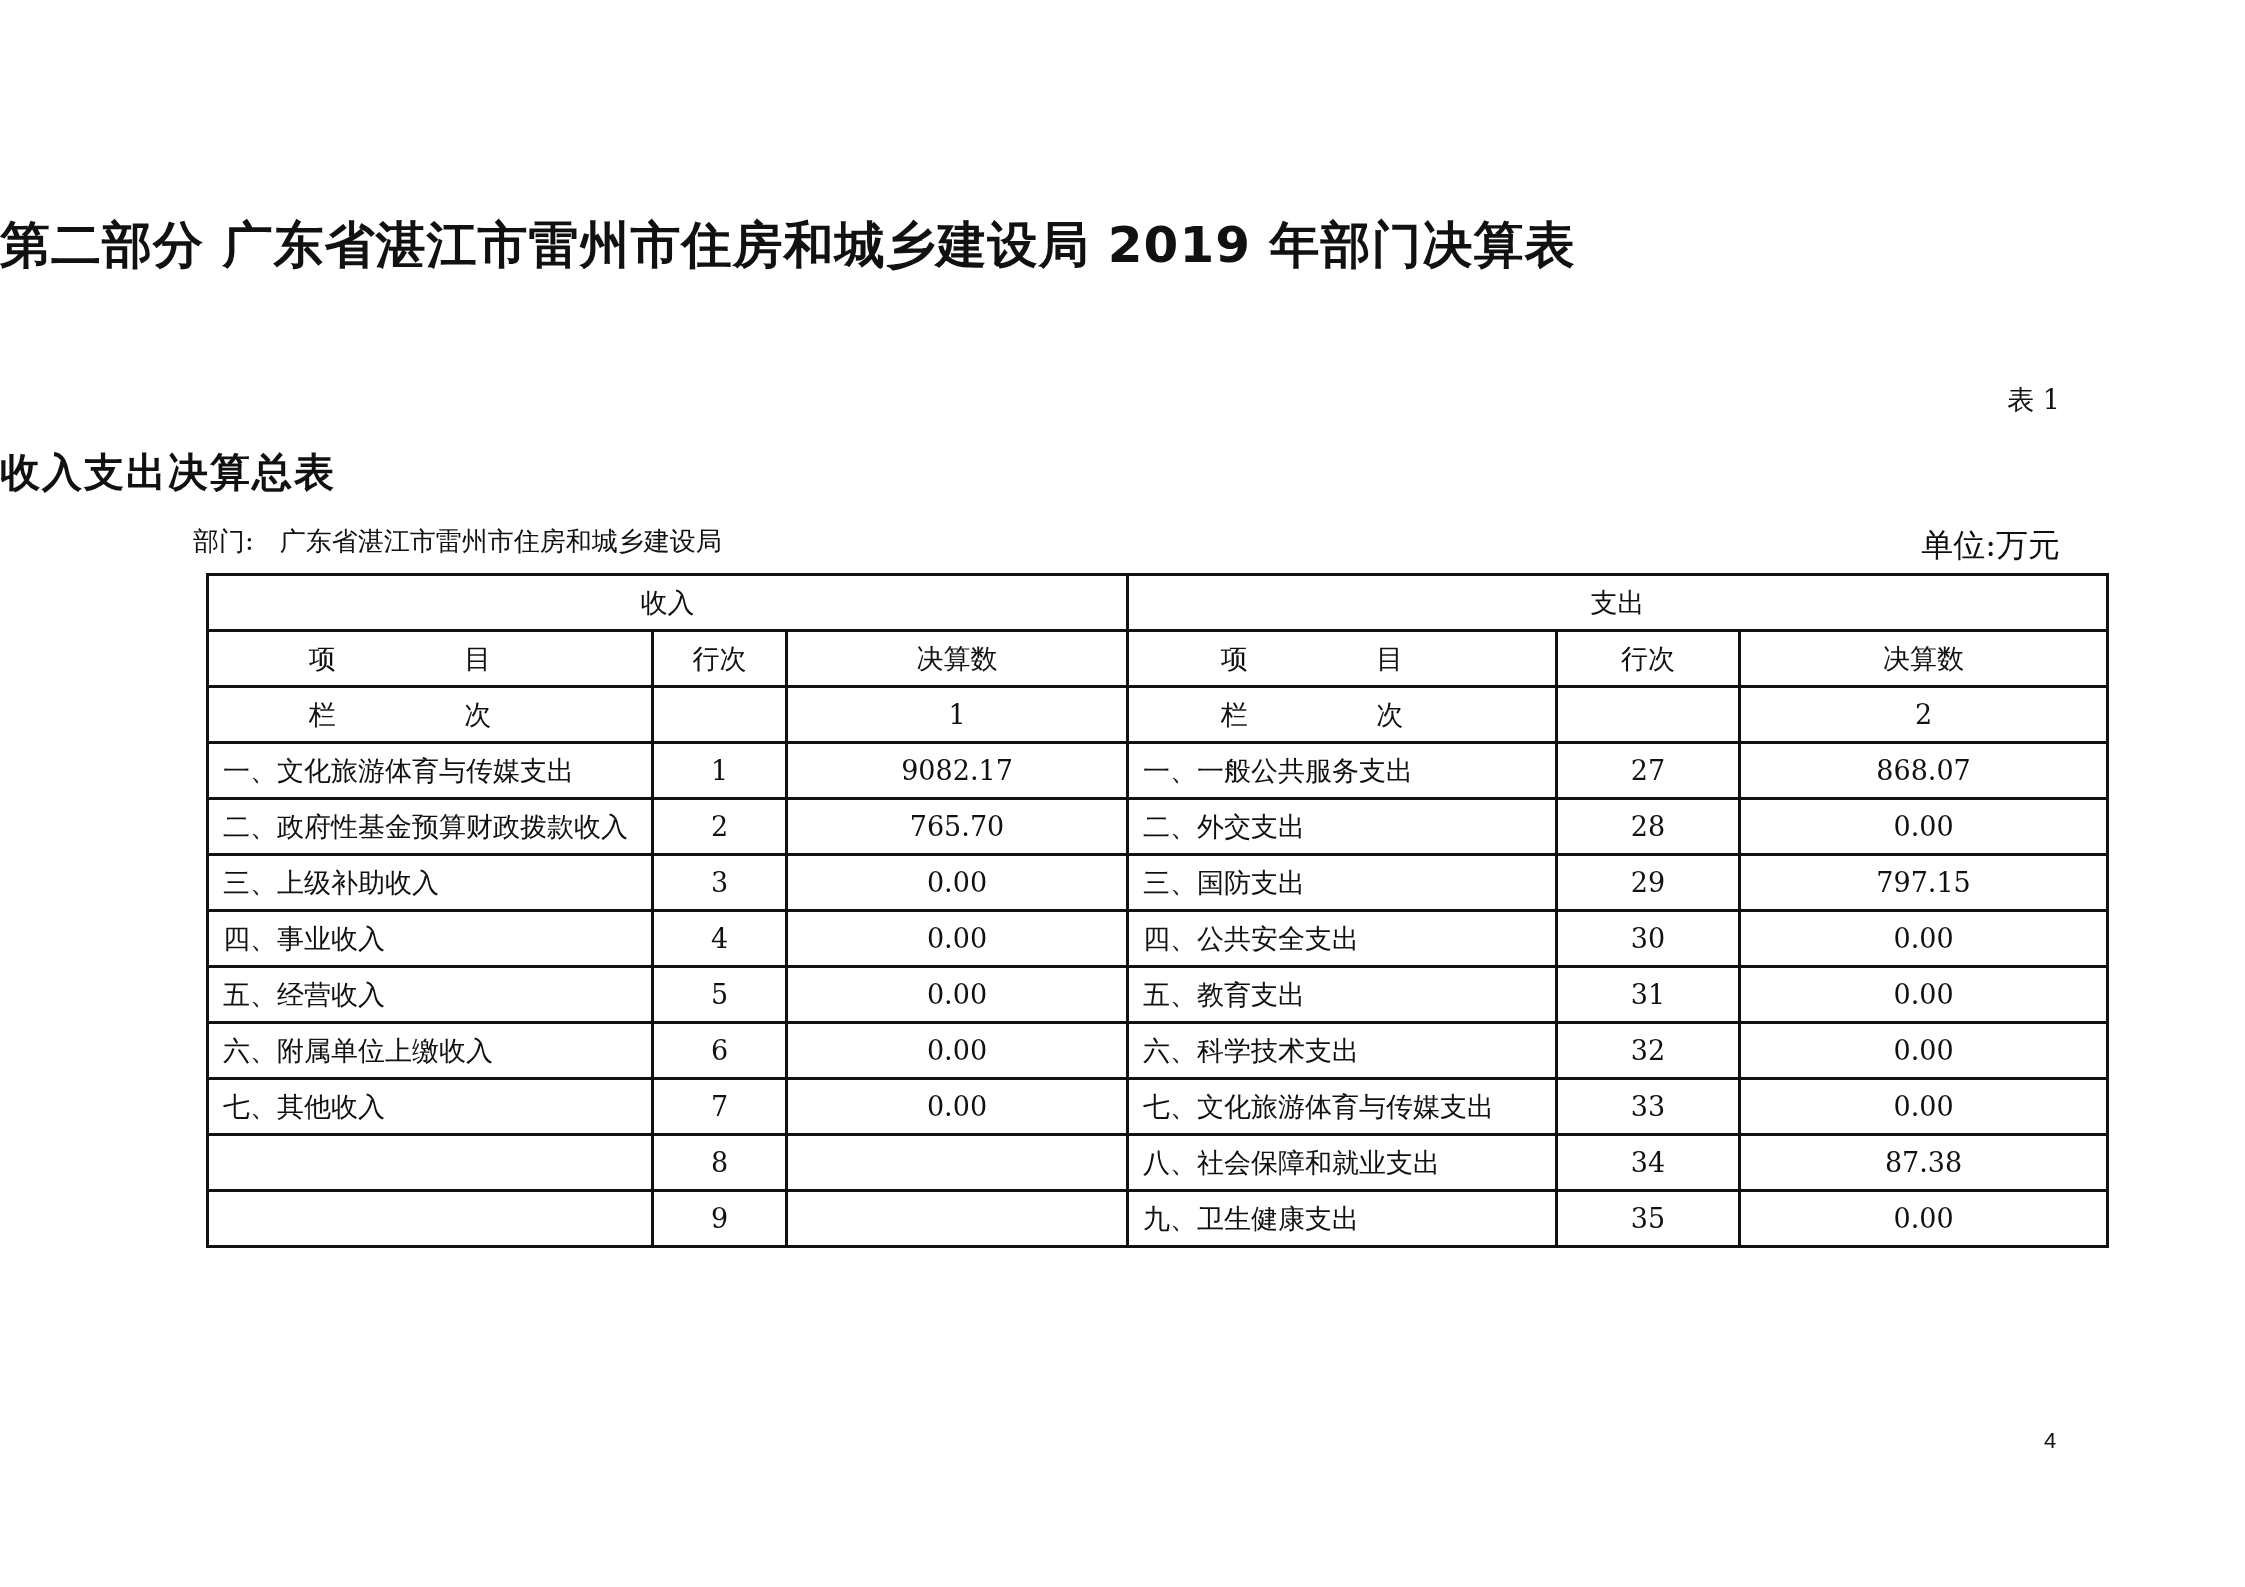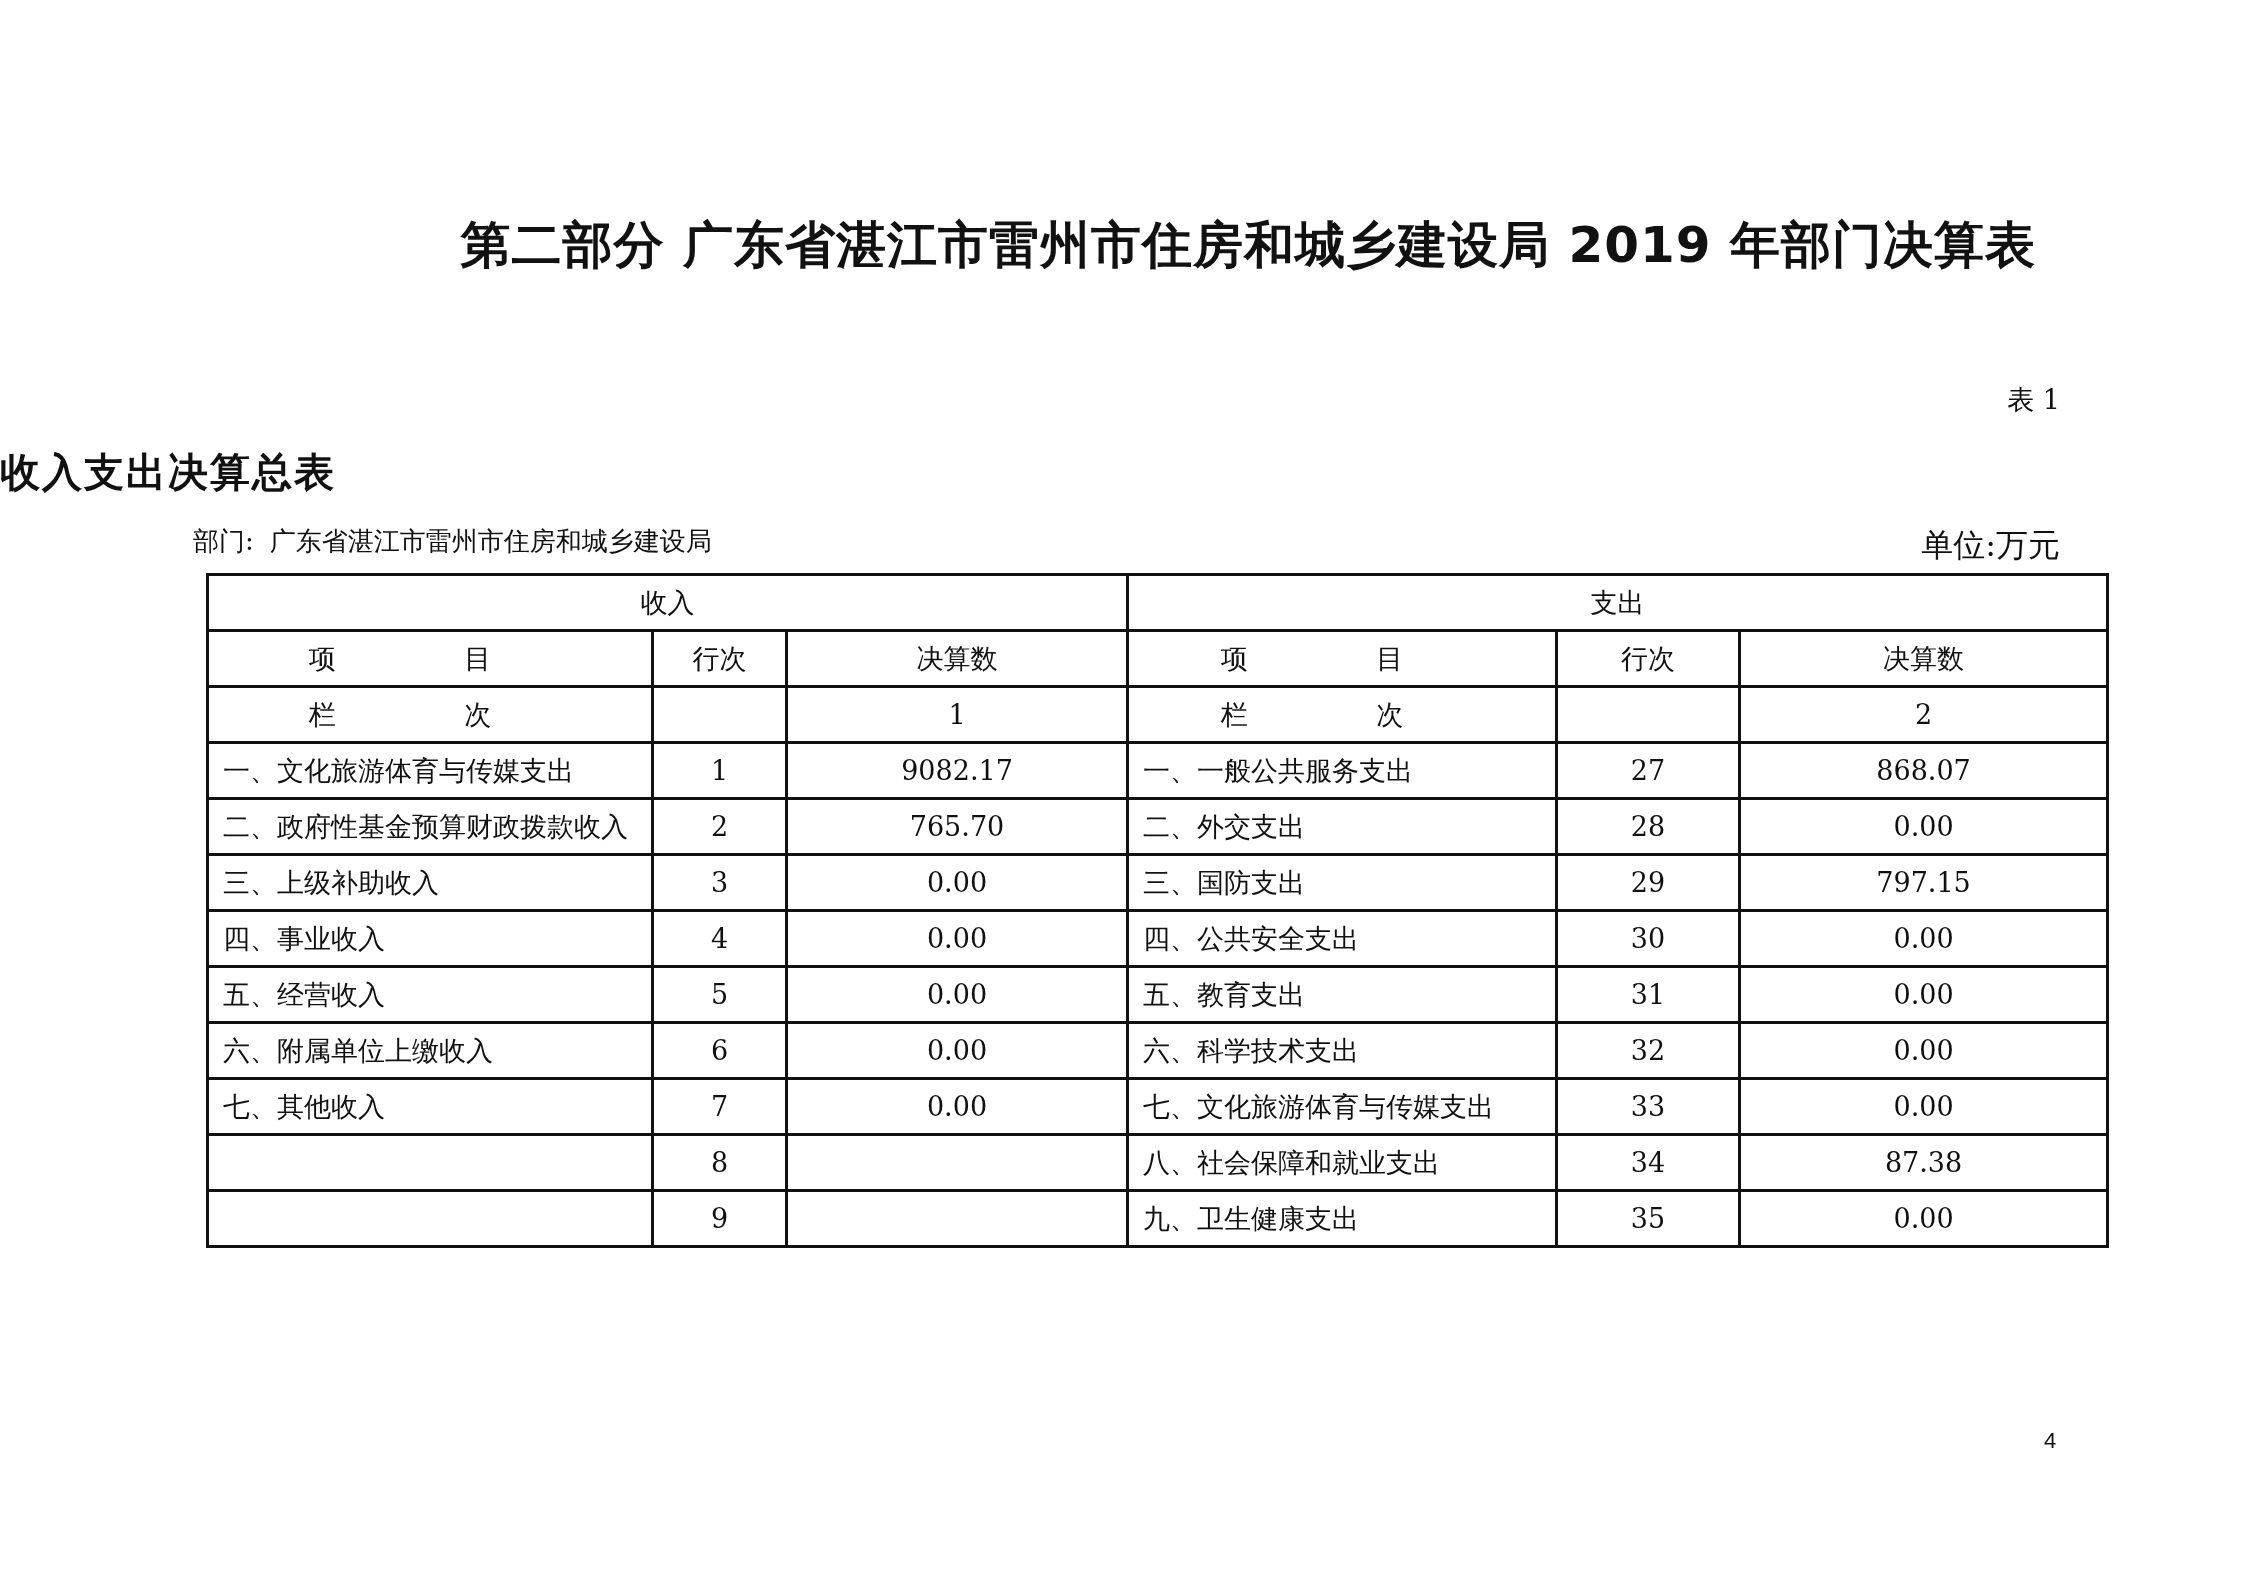--- a/index.html
+++ b/index.html
@@ -1,25 +1,25 @@
 <!DOCTYPE html>
 <html><head>
 <meta charset="utf-8">
 <style>
   html, body { margin:0; padding:0; background:#ffffff; }
   body { width:2245px; height:1587px; position:relative; overflow:hidden;
          font-family:"DejaVu Serif","Liberation Serif",serif; color:#111; }
   .abs { position:absolute;text-align:center; }
-  .main-title { left:0; width:2036px; top:212px; text-align:right; font-size:50px;
+  .main-title { left:0; width:2036px; top:212px; text-align:left; font-size:50px;
                 font-weight:bold; font-family:"DejaVu Sans","Liberation Sans",sans-serif; letter-spacing:1px; }
   .table-no { right:185px; top:382px; font-size:27px; }
   .sub-title { left:0; width:1825px; top:445px; text-align:left; font-size:40px; font-weight:bold;
                font-family:"DejaVu Sans","Liberation Sans",sans-serif; letter-spacing:2px; }
   .dept { left:193px; top:524px; font-size:26px; }
-  .dept span + span { margin-left:16px; }
+  .dept span + span { margin-left:26px; }
   .unit { right:185px; top:524px; font-size:32px; }
   table.fin { position:absolute; left:178px; top:573px; width:1900px; border-collapse:collapse;
               table-layout:fixed; font-size:27px;margin-left:28px; }
   table.fin td { border:3px solid #111; height:53px; padding:0 14px; white-space:nowrap; overflow:hidden; }
   table.fin td.c { text-align:center; }
   table.fin td.r { text-align:center; }
   table.fin td.l { text-align:left; }
   .spread { letter-spacing:60px; }
   .page-no { left:2044px; top:1428px; font-size:22px; font-family:"Liberation Sans",sans-serif; }
 </style>

